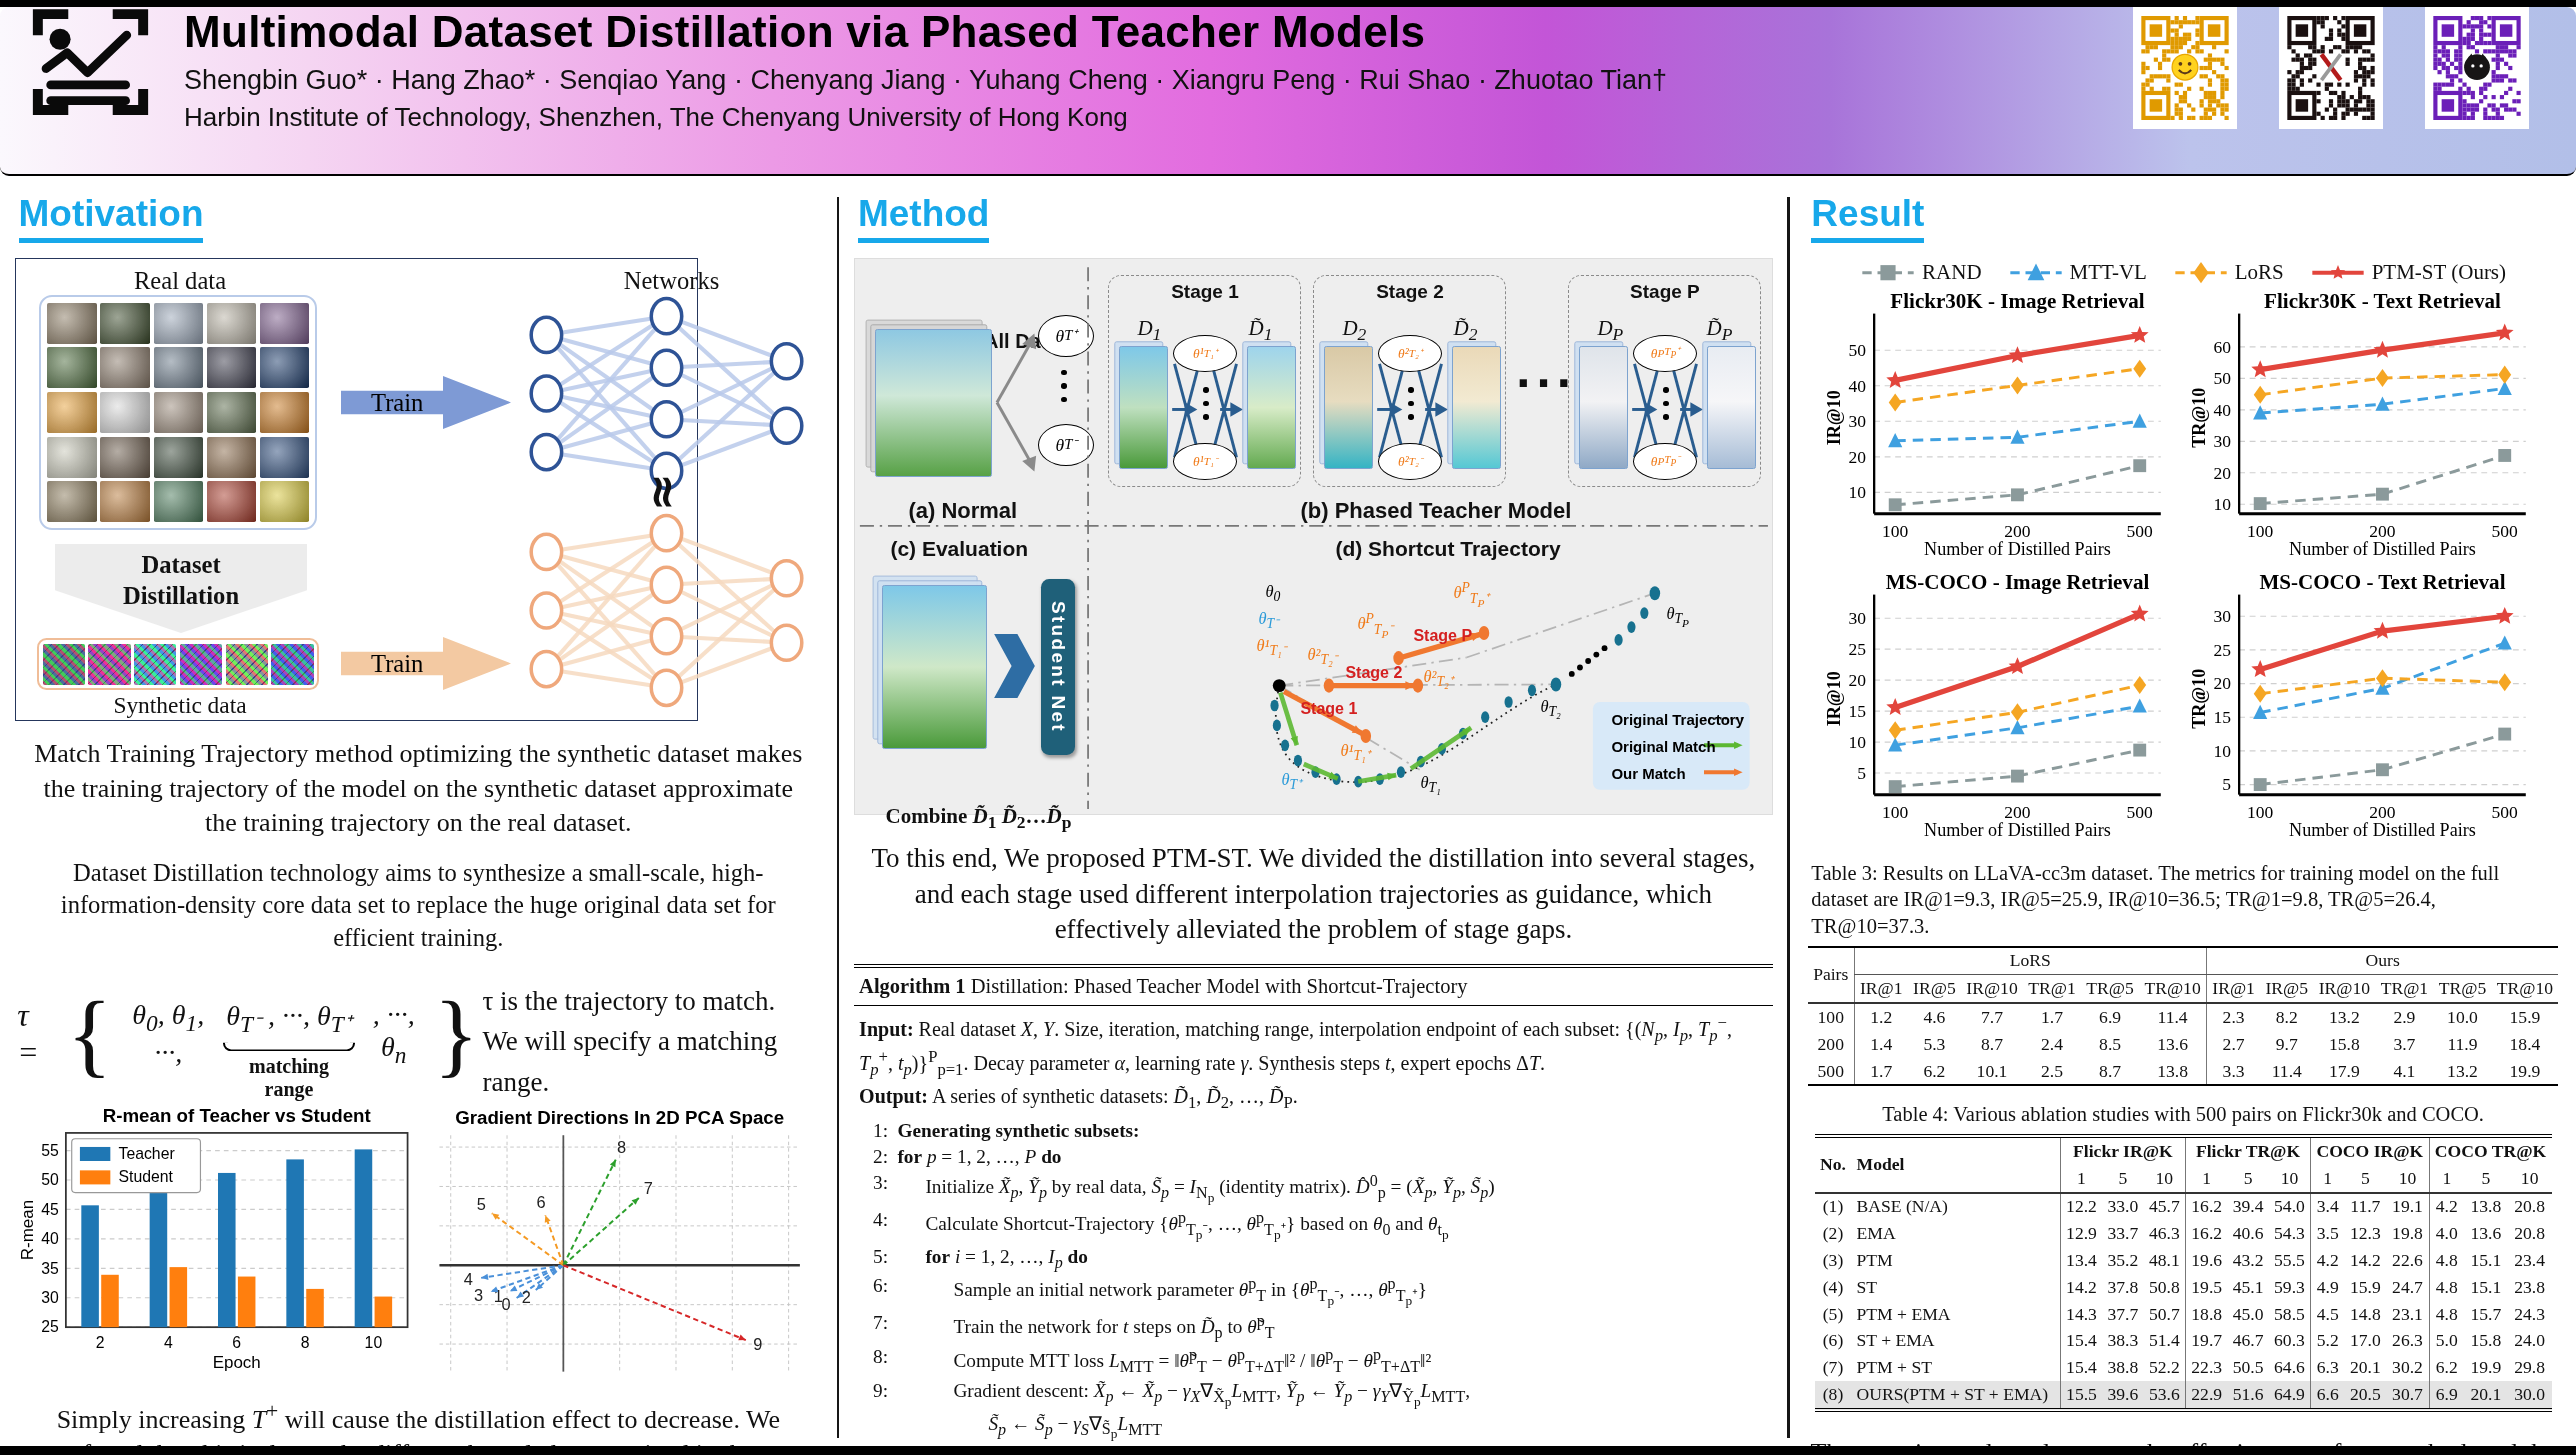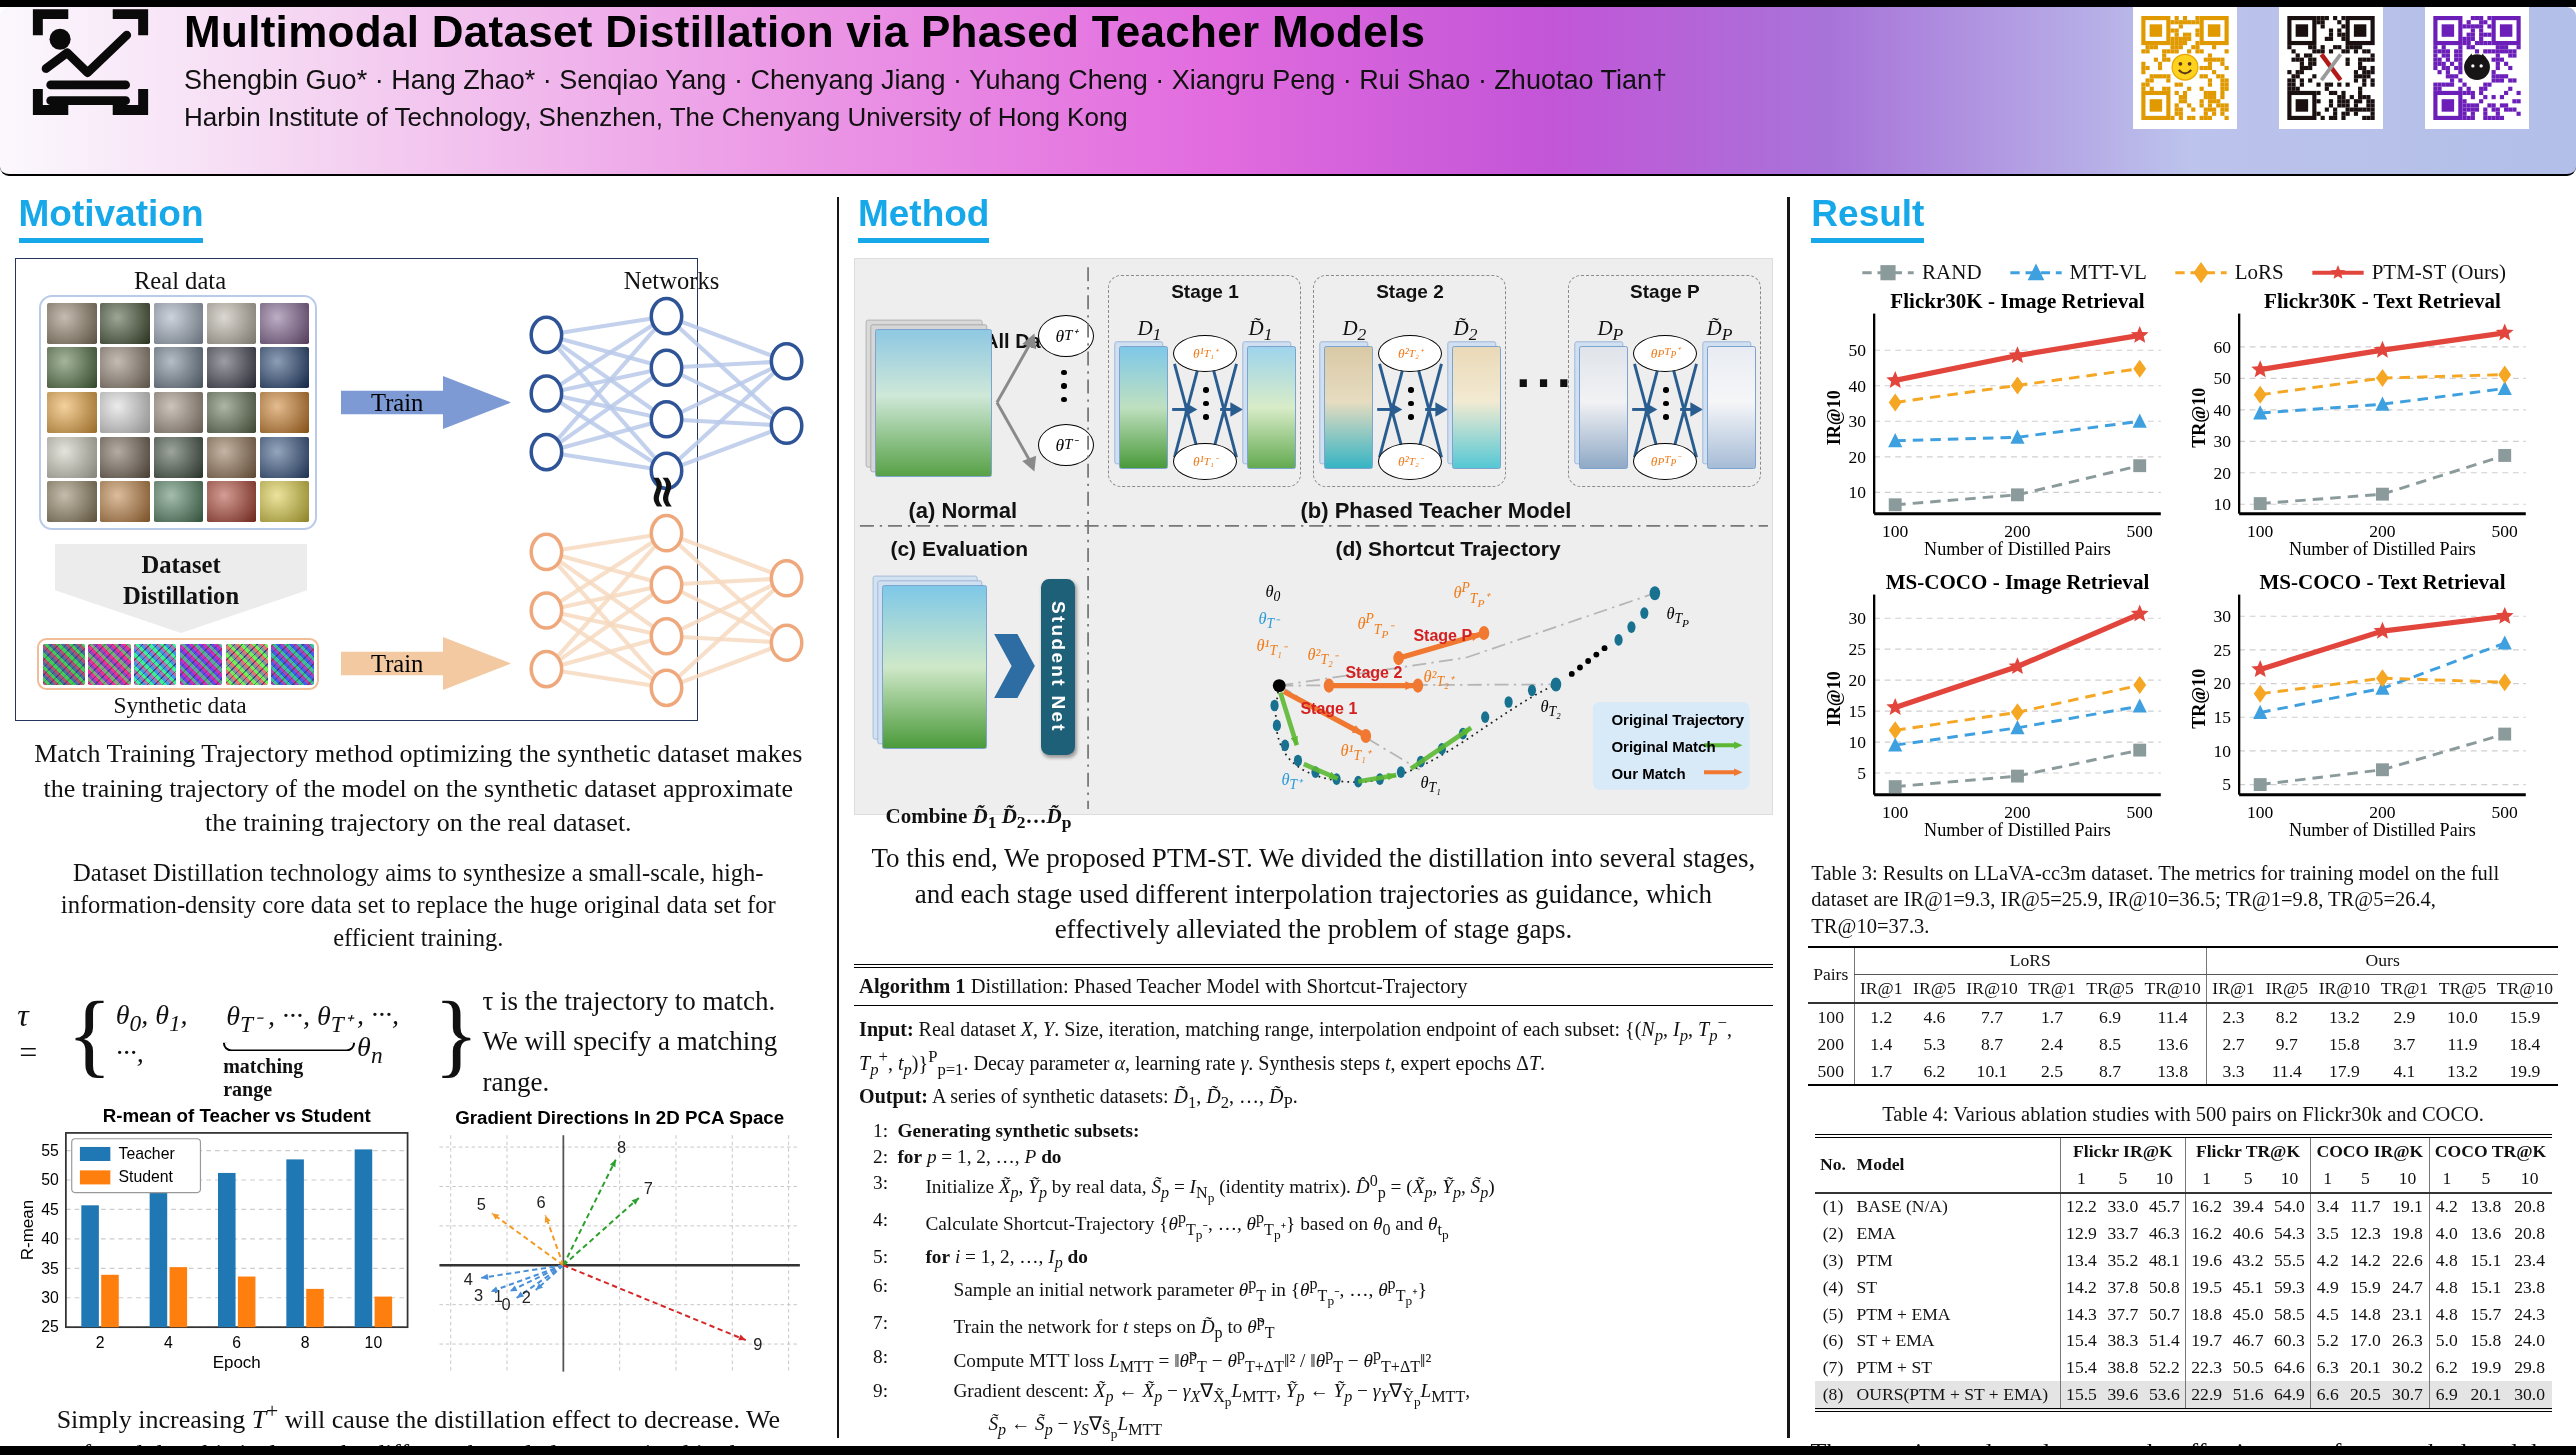--- a/index.html
+++ b/index.html
@@ -50,21 +50,21 @@
   .funnel div{ font:bold 24.6px "Liberation Serif", serif; line-height:1.25;}
   .approx{ position:absolute; left:629px; top:206px; font:bold 46px "DejaVu Sans", sans-serif; transform:rotate(90deg); }
 
   .mot-charts{ display:flex; gap:14px; margin:3.5px 0 0 3.5px; }
 
   
   .formula-row{ display:flex; margin:10.5px 2.3px 0 2.3px; }
   .formula{ display:flex; align-items:center; width:58%; justify-content:center;}
   .fb{ font:94px "Liberation Serif", serif; line-height:1; margin:0 3.5px; font-weight:400;}
   .tau{ font:italic 32px "Liberation Serif", serif; margin-right:5.9px;}
-  .fbody{ display:flex; align-items:center; font:italic 28px "Liberation Serif", serif; }
+  .fbody{ display:flex; align-items:center; font:italic 28px "Liberation Serif", serif;text-align:center; }
   .ub{ display:inline-flex; flex-direction:column; align-items:center; margin:0 2.3px; transform:translateY(16.4px);}
   .ubrace{ width:100%; height:9.4px; border:2.3px solid #000; border-top:none; border-radius:0 0 8.2px 8.2px; margin-top:3.5px;}
   .ublabel{ font:bold 20px "Liberation Serif", serif; font-style:normal; margin-top:3.5px;}
   .fnote{ width:42%; font:27px "Liberation Serif", serif; line-height:1.5; padding-top:15px;}
 
   
   .met-fig{ position:relative; width:919px; height:557px; background:#eeeeee; border:0.6px solid #ddd; }
   .met-cap{ position:absolute; font:bold 22px "Liberation Sans", sans-serif; }
   .stage{ position:absolute; width:193px; height:212px; border:1.8px dashed #8a8a8a; border-radius:13px; }
   .stage-title{ position:absolute; top:4.7px; width:100%; text-align:center; font:bold 19px "Liberation Sans", sans-serif;}

